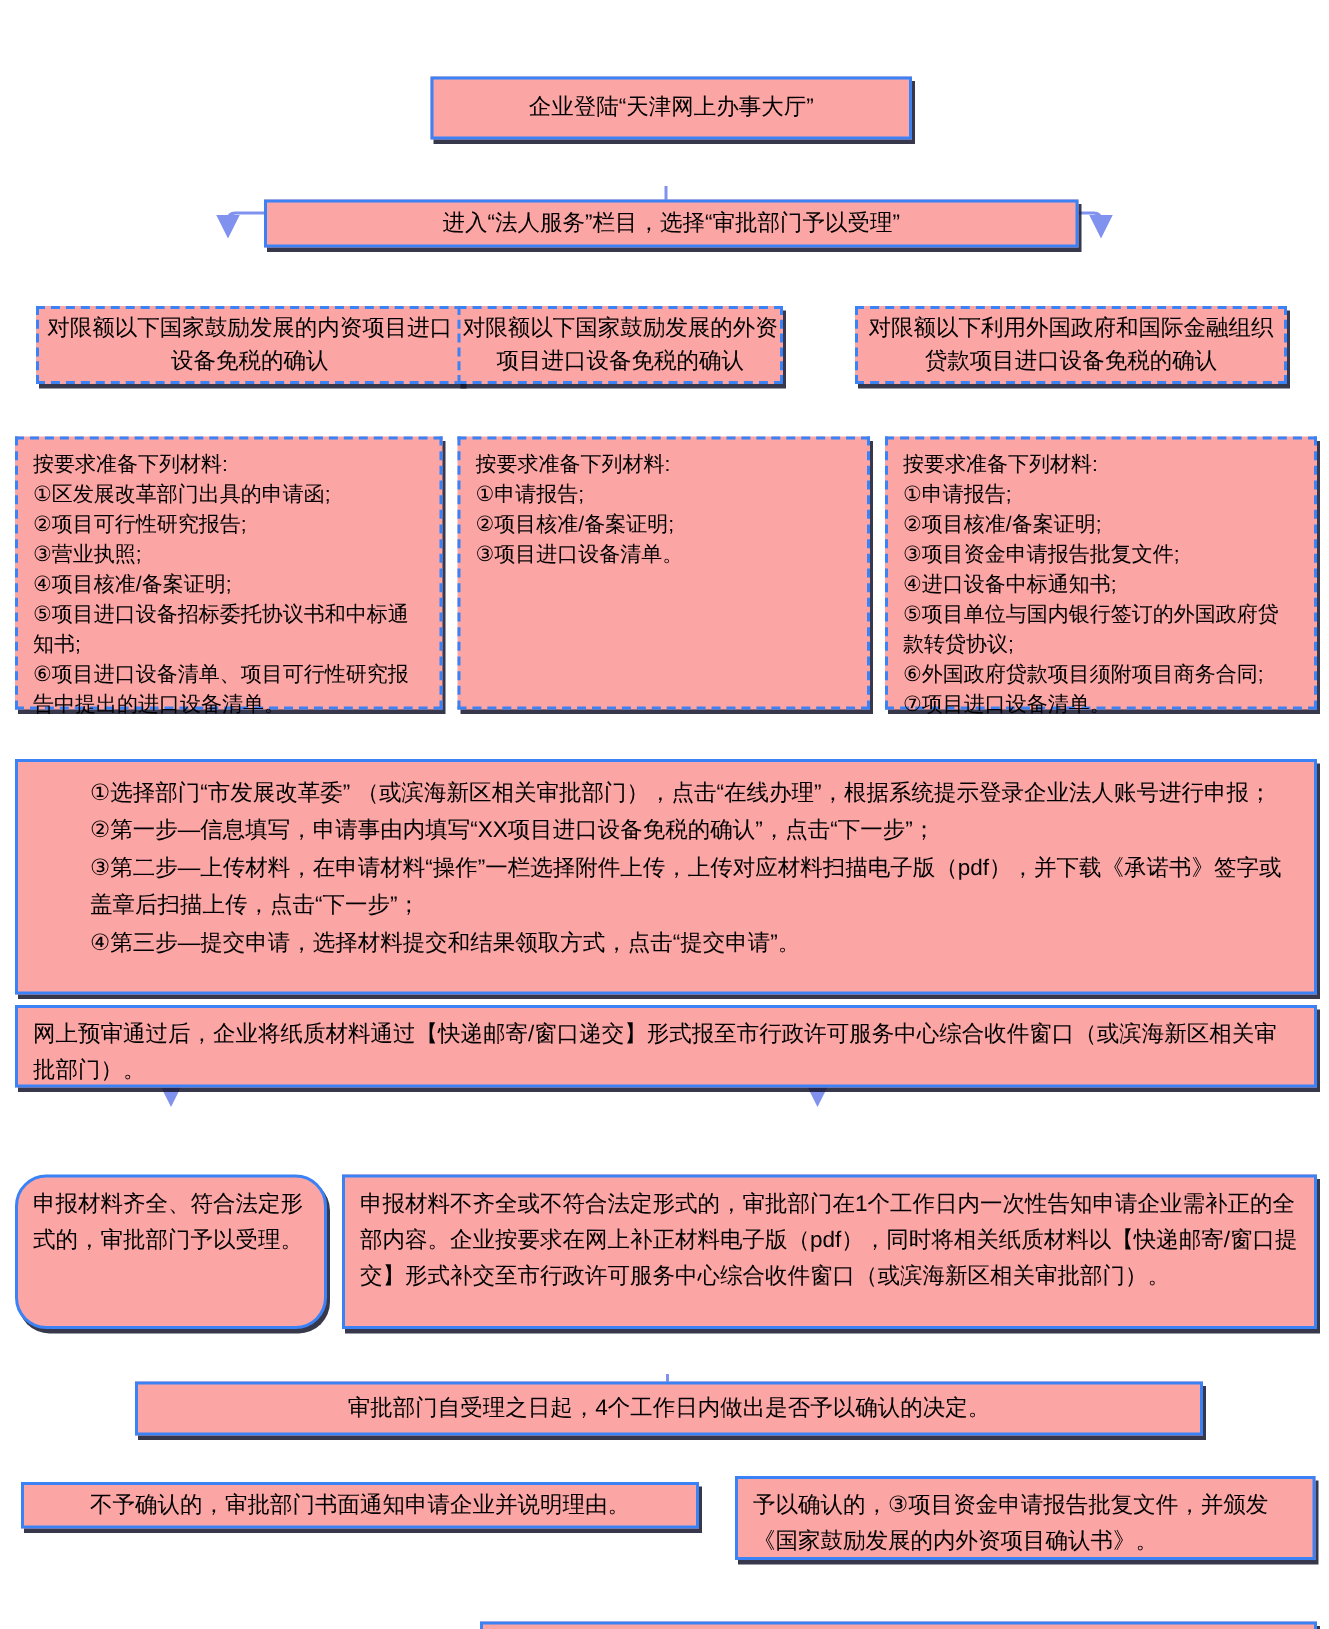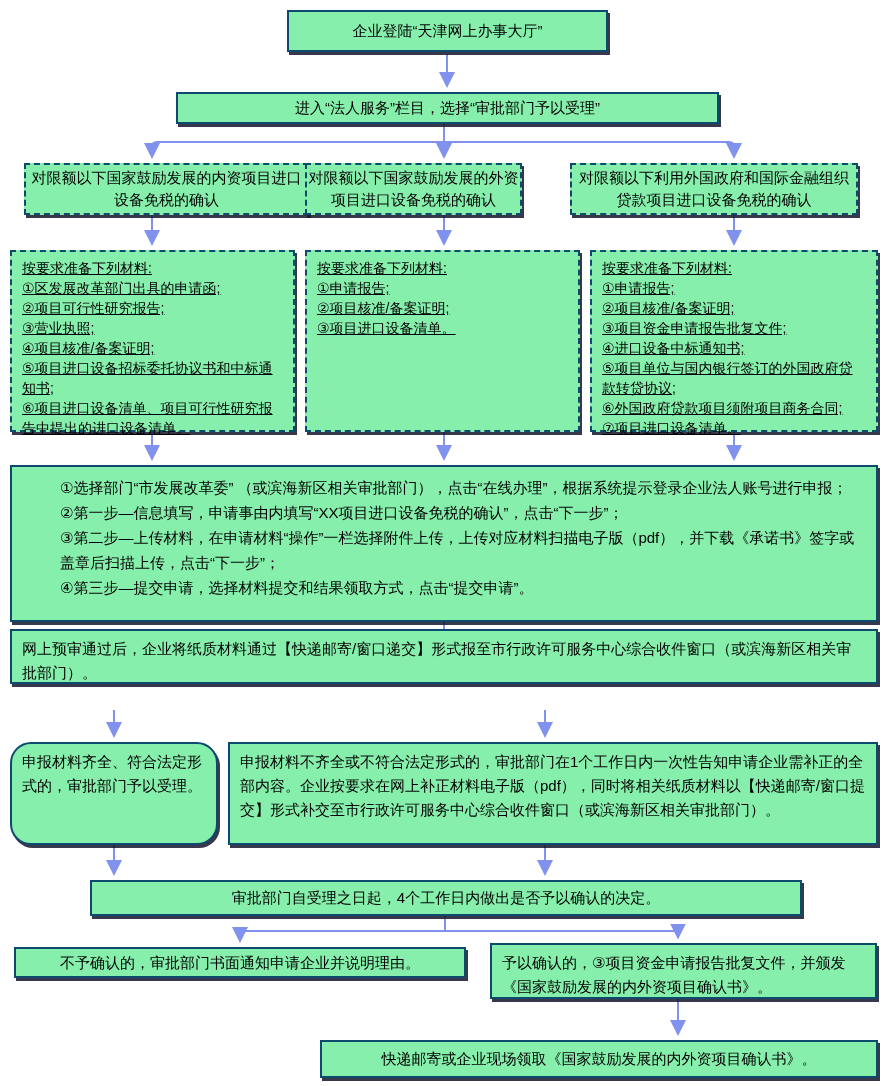--- a/index.html
+++ b/index.html
@@ -3,29 +3,29 @@
 <meta charset="utf-8">
 <style>
   html,body { margin:0; padding:0; background:#ffffff; }
   .canvas {
     position:relative; width:886px; height:1086px; background:#ffffff;
     font-family:"Liberation Sans","DejaVu Sans",sans-serif; color:#000;
   }
   svg.connectors { position:absolute; left:0; top:0; width:886px; height:1086px; }
   .box {
     position:absolute; box-sizing:border-box;
-    background:#86efac; border:2px solid #0c4a6e;
+    background:#fca5a5; border:2px solid #3b82f6;
     box-shadow:2px 3px 0 rgba(21,21,45,0.85);
     display:flex; align-items:center; justify-content:center;
     text-align:center; white-space:pre-line;
-    font-size:15px; line-height:1.45;
+    font-size:15px; line-height:1.45;margin-top:41px;
   }
   .dashed { border-style:dashed; }
   .leftalign { justify-content:flex-start; align-items:flex-start; text-align:left; padding:6px 10px; }
-  .materials { font-size:14px; line-height:20px;text-decoration:underline; }
+  .materials { font-size:14px; line-height:20px; }
   .bigsteps { font-size:15px; line-height:25px; padding:8px 12px; }
   .twolines { line-height:24px; }
   
   .b-start   { left:287px; top:10px;  width:321px; height:42px; }
   .b-service { left:176px; top:92px;  width:543px; height:32px; }
   .b-br1     { left:24px;  top:163px; width:285px; height:52px; }
   .b-br2     { left:305px; top:163px; width:217px; height:52px; }
   .b-br3     { left:570px; top:163px; width:288px; height:52px; }
   .b-mat1    { left:10px;  top:250px; width:285px; height:182px; }
   .b-mat2    { left:305px; top:250px; width:275px; height:182px; }

